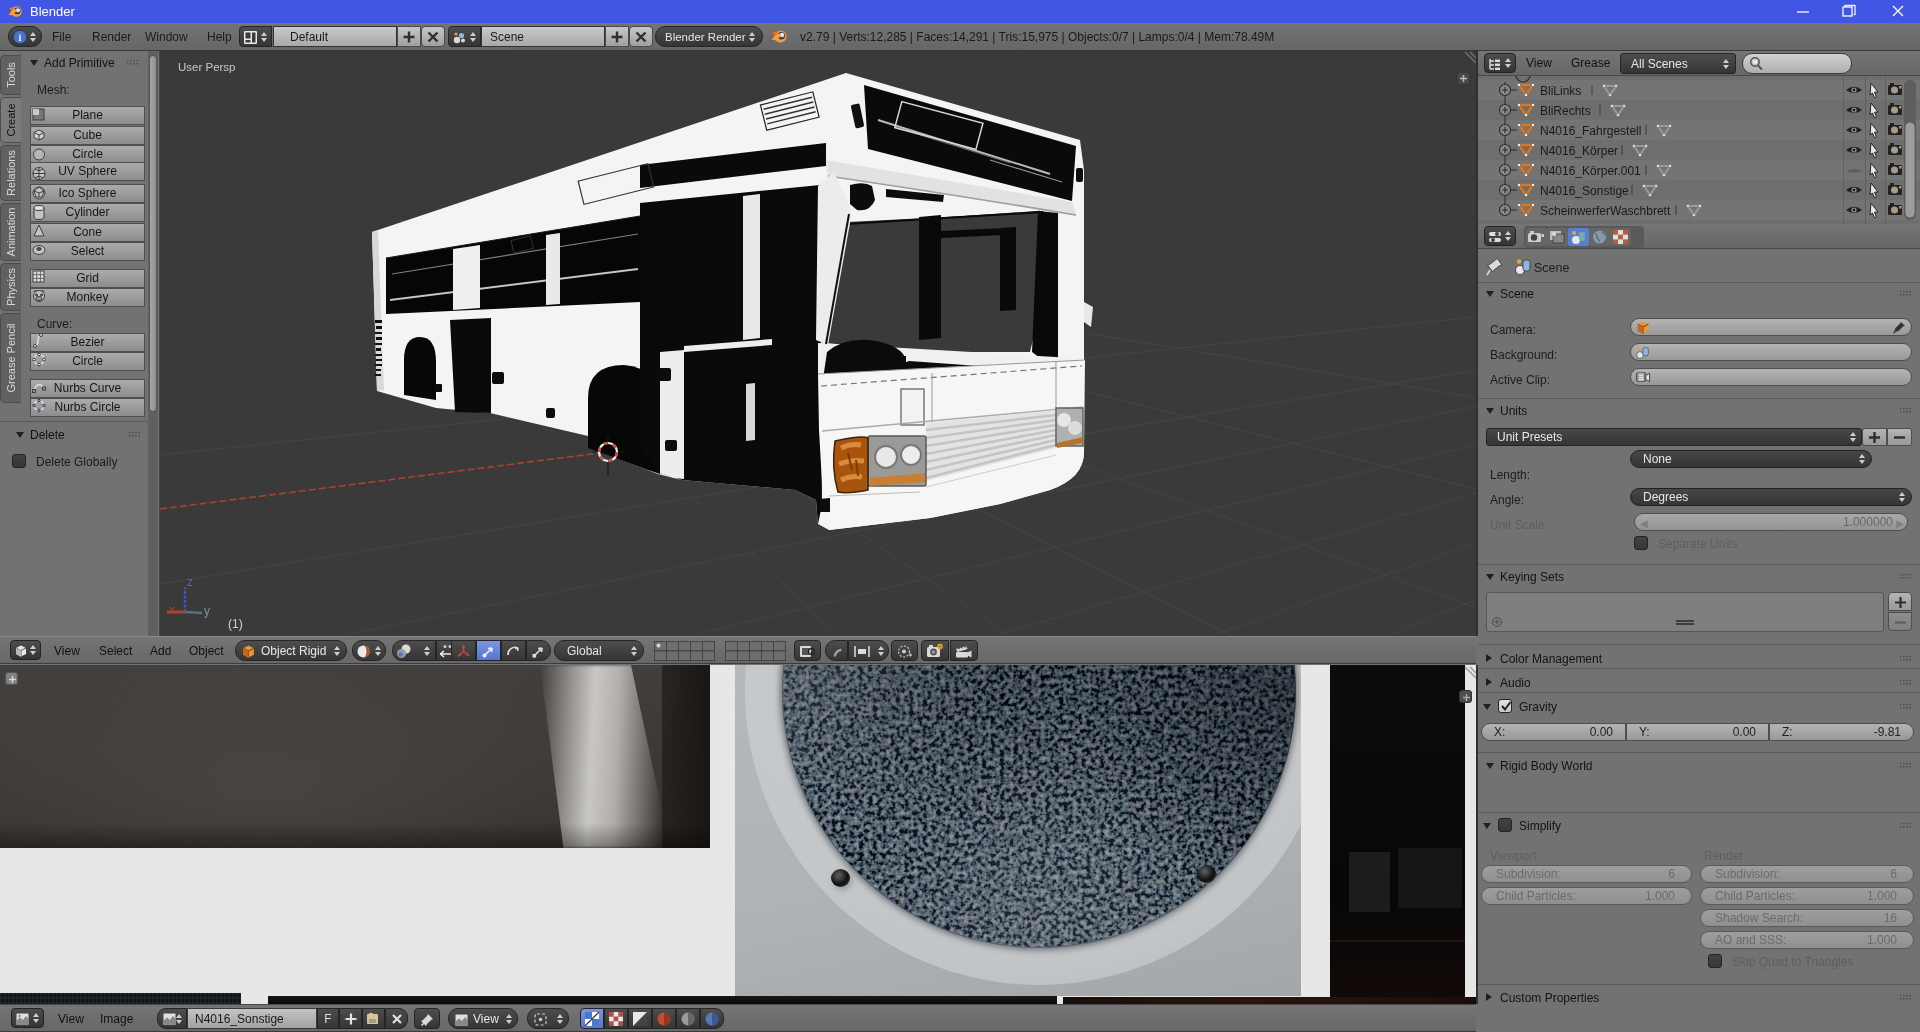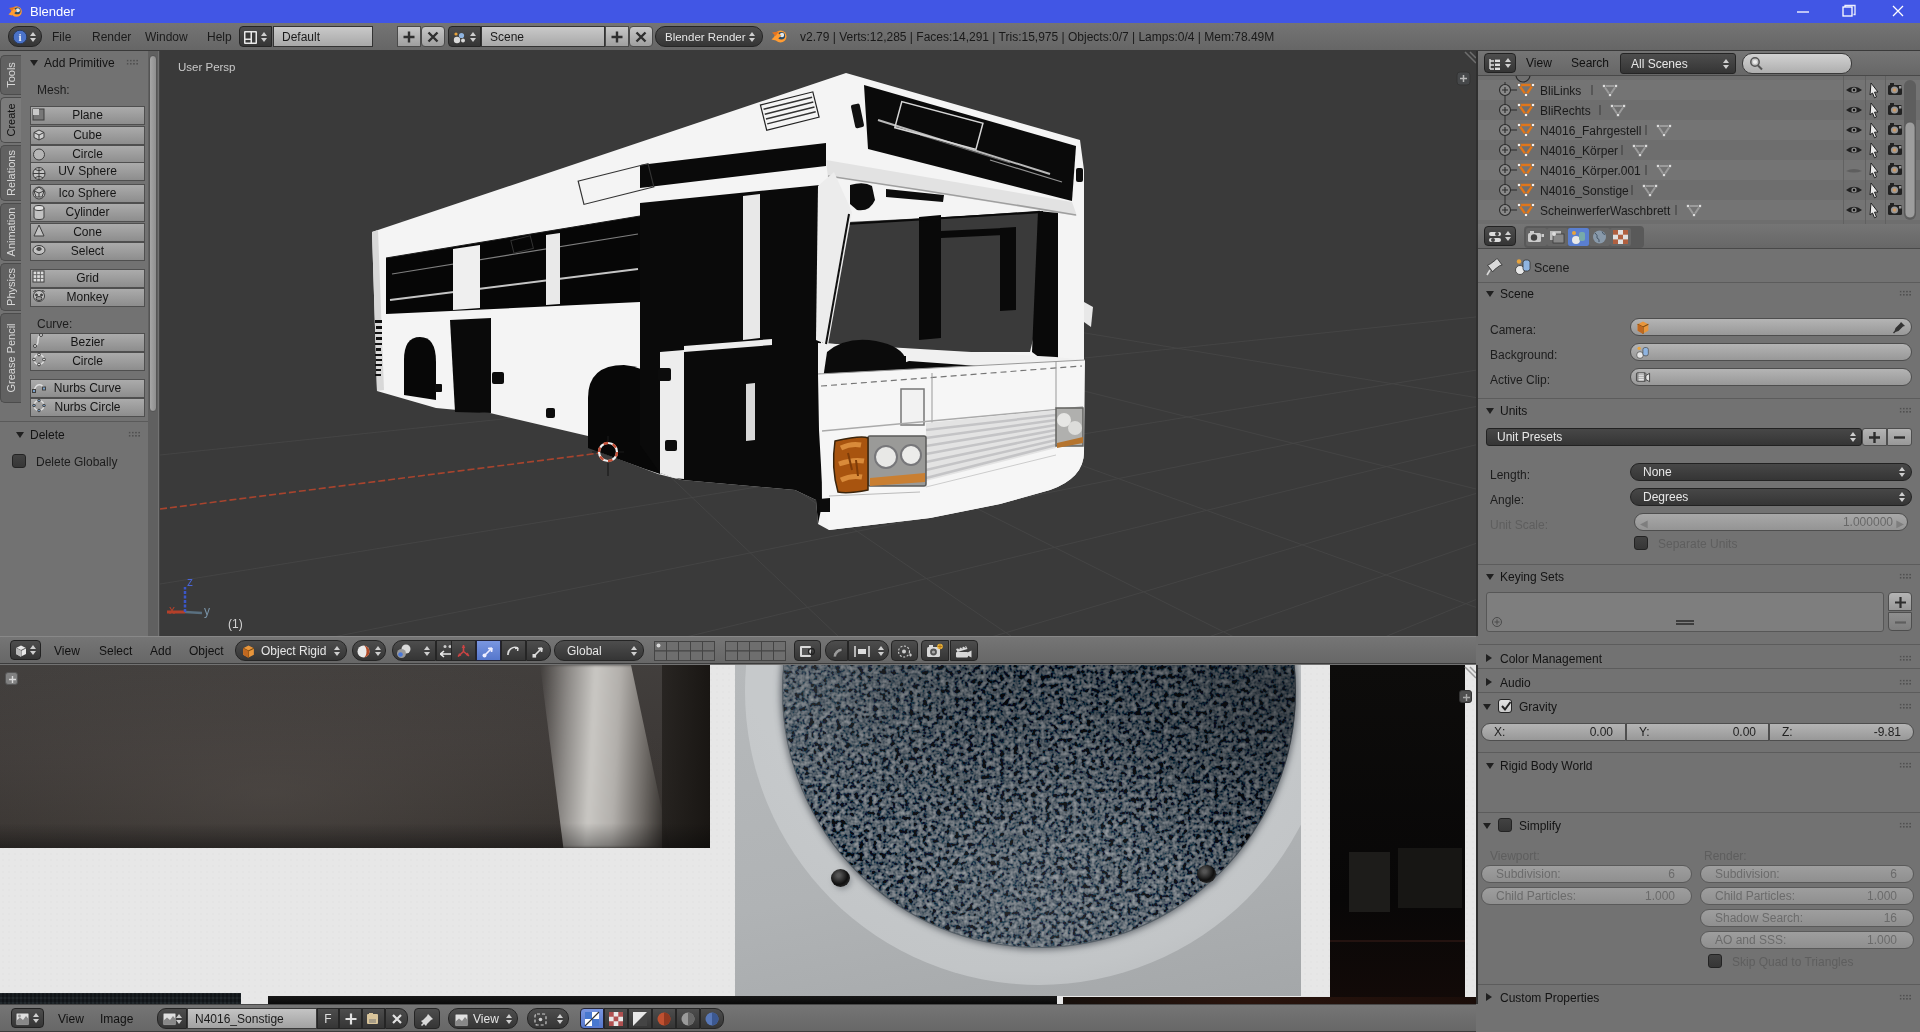--- a/index.html
+++ b/index.html
@@ -76,21 +76,21 @@
   <span class="menu" style="left:207px">Help</span>
   <div class="abs dk" style="left:239px;top:3px;width:33px;height:21px;border-radius:4px 0 0 4px">
     <svg class="abs" style="left:3px;top:3px" width="15" height="15" viewBox="0 0 15 15">
         <rect x="1" y="1" width="13" height="13" fill="#e9e9e9" rx="1"></rect>
         <rect x="2.5" y="2.5" width="5" height="6" fill="#3a3a3a"></rect>
         <rect x="2.5" y="10" width="5" height="2.5" fill="#3a3a3a"></rect>
         <rect x="9" y="2.5" width="3.5" height="10" fill="#3a3a3a"></rect>
       </svg>
     <div class="updn"></div>
   </div>
-  <div class="abs" style="left:273px;top:3px;width:100px;height:21px;background:linear-gradient(#c9c9c9,#a8a8a8);border:1px solid #333;color:#1a1a1a;font-size:12px;line-height:20px;padding-left:8px">Default</div>
+  <div class="abs" style="left:273px;top:3px;width:124px;height:21px;background:linear-gradient(#c9c9c9,#a8a8a8);border:1px solid #333;color:#1a1a1a;font-size:12px;line-height:20px;padding-left:16px">Default</div>
   <div class="abs lt" style="left:397px;top:3px;width:24px;height:21px;border-radius:0">
     <svg class="abs" style="left:4px;top:3px" width="14" height="14" viewBox="0 0 14 14">
         <path d="M7 1.5 v11 M1.5 7 h11" stroke="#2f2f2f" stroke-width="2.4"></path>
       </svg>
   </div>
   <div class="abs lt" style="left:421px;top:3px;width:24px;height:21px;border-radius:4px">
     <svg class="abs" style="left:4px;top:3px" width="14" height="14" viewBox="0 0 14 14">
         <path d="M2.5 2.5 L11.5 11.5 M11.5 2.5 L2.5 11.5" stroke="#2f2f2f" stroke-width="2.4"></path>
       </svg>
   </div>
@@ -948,21 +948,21 @@
   <div class="ed-ic" style="left:6px;top:2px;width:32px">
     <svg class="abs" style="left:3px;top:3px" width="14" height="14" viewBox="0 0 14 14">
         <path d="M2 2 v10 M2 4 h4 M2 8 h4 M2 12 h4" stroke="#ddd" stroke-width="1.4" fill="none"></path>
         <rect x="7" y="2.6" width="5" height="2.4" fill="#ddd"></rect>
         <rect x="7" y="6.6" width="5" height="2.4" fill="#ddd"></rect>
         <rect x="7" y="10.6" width="5" height="2.4" fill="#ddd"></rect>
       </svg>
     <div class="updn" style="right:3px"></div>
   </div>
   <span class="hmenu" style="left:48px;top:5px">View</span>
-  <span class="hmenu" style="left:93px;top:5px">Search</span>
+  <span class="hmenu" style="left:93px;top:5px">Grease</span>
   <div class="abs dk" style="left:142px;top:2px;width:116px;height:21px;border-radius:3px;line-height:20px;padding-left:10px">All Scenes<div class="updn" style="right:5px"></div></div>
   <div class="abs" style="left:264px;top:2px;width:110px;height:21px;background:linear-gradient(#d2d2d2,#aeaeae);border:1px solid #3a3a3a;border-radius:10px">
     <svg class="abs" style="left:5px;top:2px" width="16" height="16" viewBox="0 0 16 16">
         <circle cx="7" cy="6" r="4.2" fill="none" stroke="#555" stroke-width="1.5"></circle>
         <path d="M10 9.5 L14 13.5" stroke="#555" stroke-width="2"></path>
         <circle cx="7" cy="6" r="2.1" fill="#fff" opacity=".7"></circle>
       </svg>
   </div>
 </div>
 <div class="abs" id="props">
@@ -1065,21 +1065,21 @@
       <svg class="abs" style="left:5px;top:2px" width="13" height="13" viewBox="0 0 13 13">
         <path d="M6.5 1 v11 M1 6.5 h11" stroke="#2d2d2d" stroke-width="2.4"></path>
       </svg>
     </div>
 <div class="fld" style="left:409px;top:204px;width:25px;border-radius:0 3px 3px 0">
       <svg class="abs" style="left:5px;top:2px" width="13" height="13" viewBox="0 0 13 13">
         <path d="M1 6.5 h11" stroke="#2d2d2d" stroke-width="2.4"></path>
       </svg>
     </div>
 <span class="lbl" style="left:12px;top:244px">Length:</span>
-<div class="ddf" style="left:152px;top:239px;width:282px;line-height:17px">
+<div class="ddf" style="left:152px;top:226px;width:242px;line-height:17px">
       <span class="abs" style="left:12px">None</span>
       <div class="updn" style="right:5px"></div>
     </div>
 <span class="lbl" style="left:12px;top:269px">Angle:</span>
 <div class="ddf" style="left:152px;top:264px;width:282px;line-height:17px">
       <span class="abs" style="left:12px">Degrees</span>
       <div class="updn" style="right:5px"></div>
     </div>
 <span class="glbl" style="left:12px;top:294px">Unit Scale:</span>
 <div class="fld" style="left:156px;top:289px;width:274px;background:linear-gradient(#a8a8a8,#949494);color:#686868;line-height:17px">

